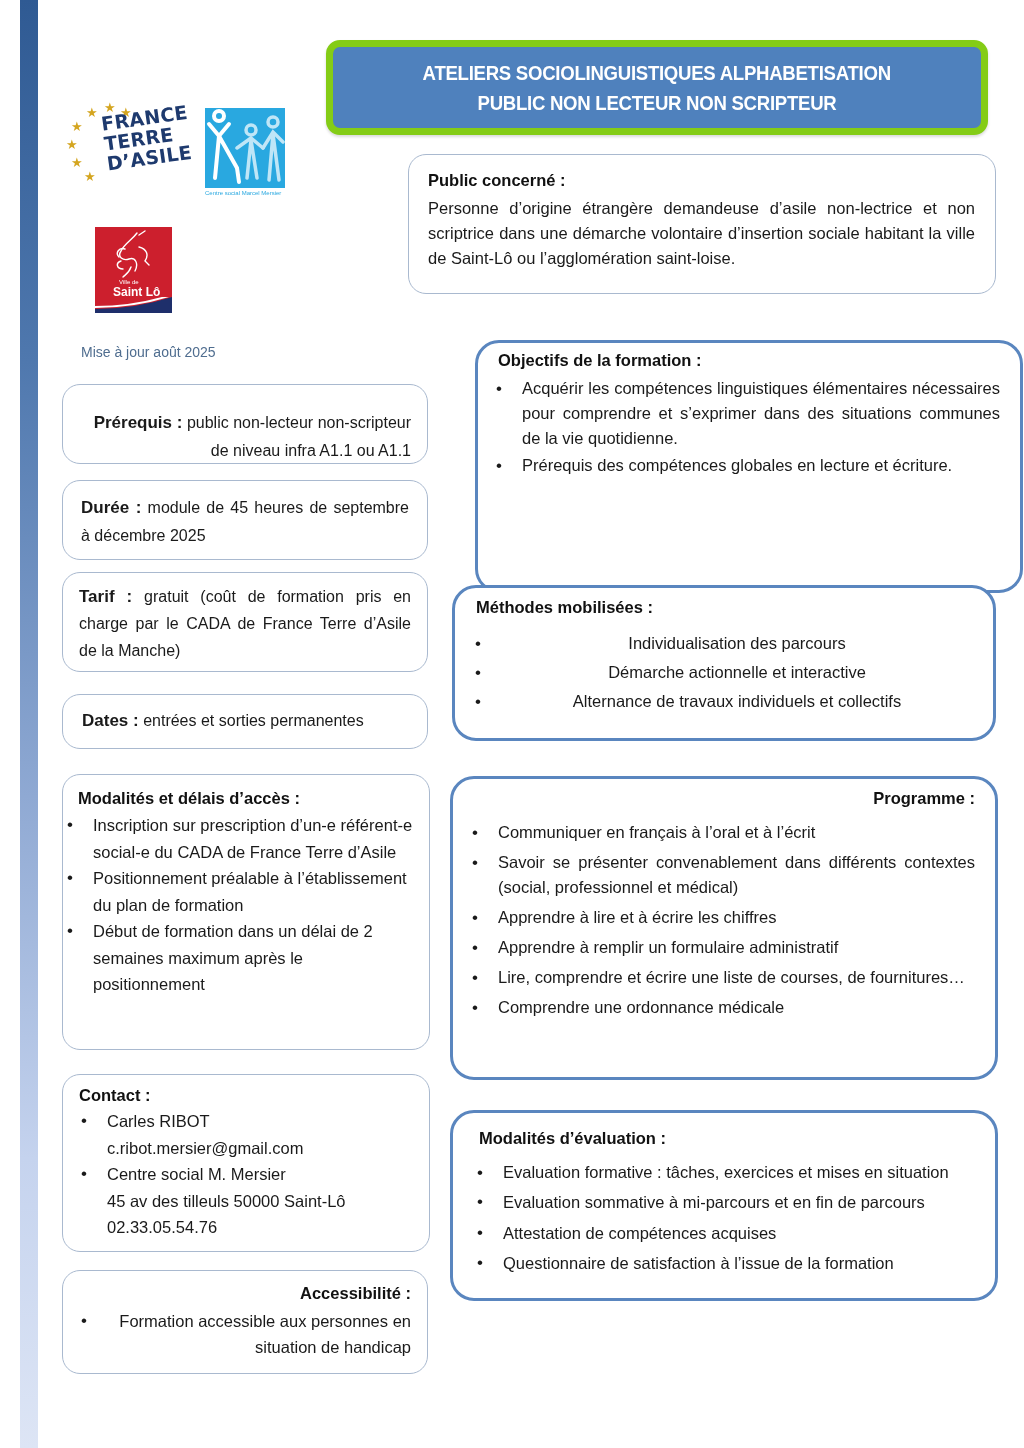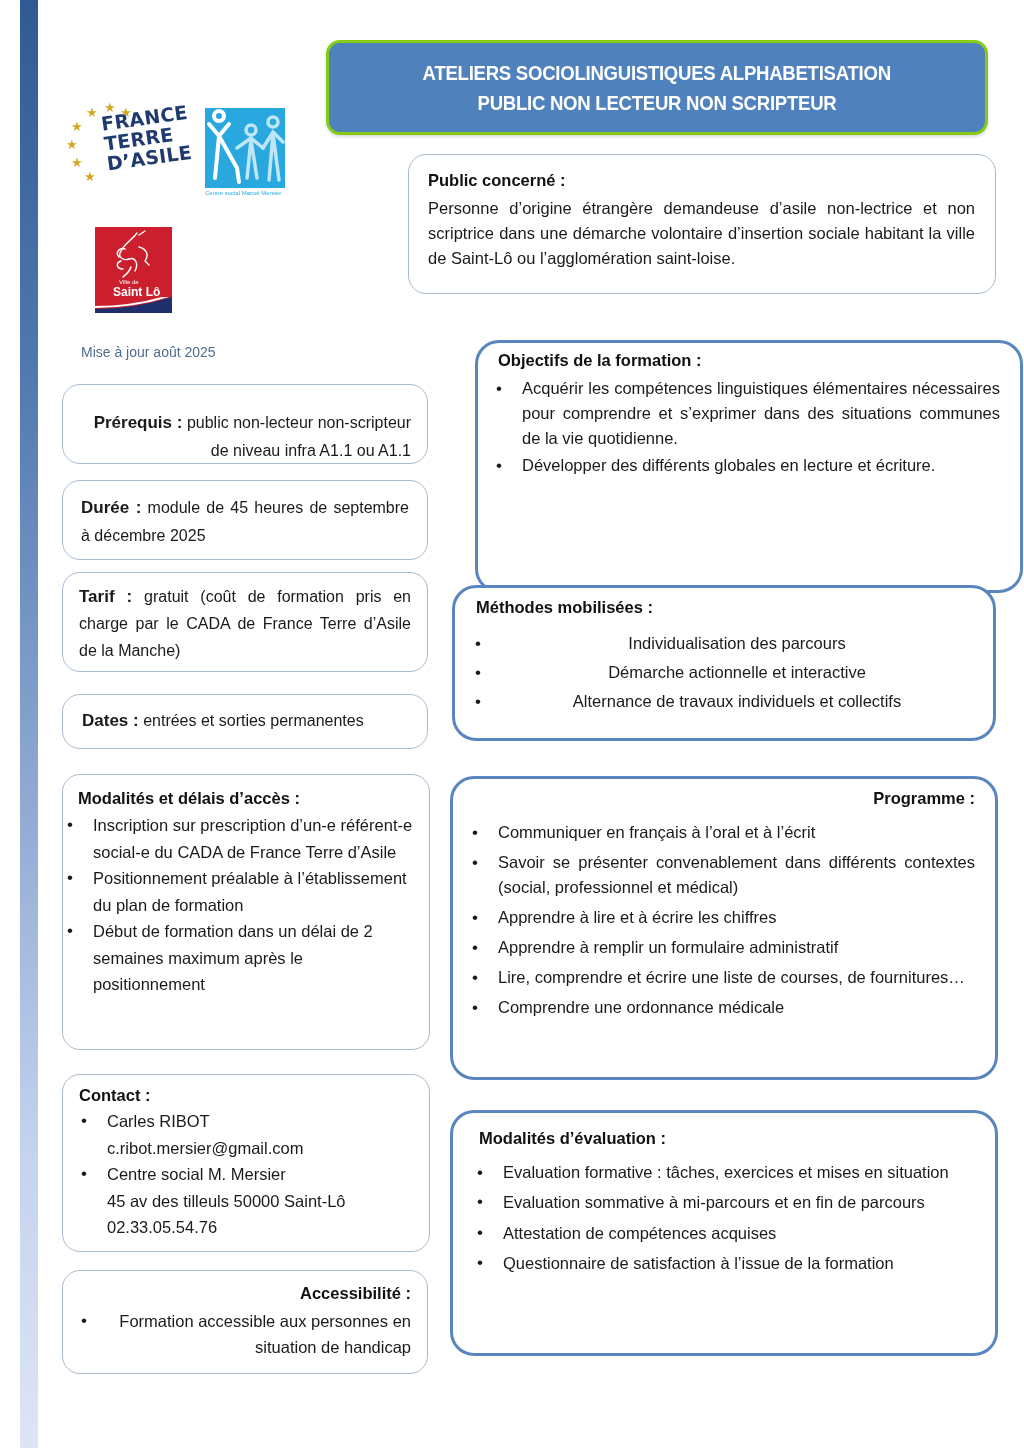--- a/index.html
+++ b/index.html
@@ -27,21 +27,21 @@
   .logo-sl { position: absolute; left: 95px; top: 227px; width: 77px; height: 86px; background: #cc1f2d; overflow: hidden; }
   .sl-ville { position: absolute; left: 24px; top: 52px; font-size: 6px; color: #fff; }
   .sl-name { position: absolute; left: 18px; top: 58px; font-size: 12px; font-weight: bold; color: #fff; }
   .sl-wave { position: absolute; left: 0; bottom: 0; width: 77px; height: 16px; }
 
   .update-date { position: absolute; left: 81px; top: 344px; font-size: 14px; color: #4f6d8f; }
 
   
   .title-banner {
     position: absolute; left: 326px; top: 40px; width: 662px; height: 95px;
-    background: #4f81bd; border: 3px solid #84cc16; border-radius: 14px;
+    background: #4f81bd; border: 7px solid #84cc16; border-radius: 14px;
     display: flex; flex-direction: column; align-items: center; justify-content: center;
     box-shadow: 0 2px 3px rgba(0,0,0,0.15);
   }
   .title-line { color: #ffffff; font-weight: bold; font-size: 20px; line-height: 30px; letter-spacing: -0.3px; font-family: "Liberation Sans", sans-serif; transform: scaleX(0.93); }
 
   
   .box { position: absolute; background: #fff; border-radius: 18px; }
   .box.thin { border: 1.5px solid #a9b9cf; }
   .box.thick { border: 3.5px solid #5a86bf; border-radius: 24px; }
   .box-heading { font-weight: bold; font-size: 16.5px; color: #111; }
@@ -146,21 +146,21 @@
 <div class="box thin" style="left:62px;top:694px;width:366px;height:55px;padding:13px 16px 15px 19px;">
   <div class="box-text">
     <span class="inline-label">Dates :</span><span> entrées et sorties permanentes</span>
   </div>
 </div>
 
 <div class="box thick" style="left:448px;top:340px;width:548px;height:253px;padding:8px 20px 0 20px;margin-left:27px;">
   <div class="box-heading" style="margin-bottom:6px;">Objectifs de la formation :</div>
   <ul class="bullets" style="padding-left:24px;">
     <li class="just" style="line-height:25px;">Acquérir les compétences linguistiques élémentaires nécessaires pour comprendre et s’exprimer dans des situations communes de la vie quotidienne.</li>
-    <li class="just" style="line-height:25px;margin-top:2px;">Développer des différents globales en lecture et écriture.</li>
+    <li class="just" style="line-height:25px;margin-top:2px;">Prérequis des compétences globales en lecture et écriture.</li>
   </ul>
 </div>
 
 <div class="box thick" style="left:452px;top:585px;width:544px;height:156px;padding:10px 20px 0 21px;">
   <div class="box-heading" style="margin-bottom:12px;">Méthodes mobilisées :</div>
   <ul class="bullets" style="padding-left:25px;text-align:center;">
     <li style="line-height:29px;">Individualisation des parcours</li>
     <li style="line-height:29px;">Démarche actionnelle et interactive</li>
     <li style="line-height:29px;">Alternance de travaux individuels et collectifs</li>
   </ul>
@@ -202,21 +202,21 @@
   </ul>
 </div>
 
 <div class="box thin" style="left:62px;top:1270px;width:366px;height:104px;padding:13px 16px 0 16px;text-align:right;">
   <div class="box-heading" style="margin-bottom:5px;">Accessibilité :</div>
   <ul class="bullets" style="padding-left:28px;">
     <li style="line-height:26px;">Formation accessible aux personnes en situation de handicap</li>
   </ul>
 </div>
 
-<div class="box thick" style="left:450px;top:1110px;width:548px;height:246px;padding:16px 27px 0 26px;">
+<div class="box thick" style="left:450px;top:1110px;width:548px;height:191px;padding:16px 27px 0 26px;">
   <div class="box-heading" style="margin-bottom:12px;">Modalités d’évaluation :</div>
   <ul class="bullets" style="padding-left:24px;">
     <li class="just" style="line-height:25px;margin-bottom:3px;">Evaluation formative : tâches, exercices et mises en situation</li>
     <li class="just" style="line-height:28px;margin-bottom:3px;">Evaluation sommative à mi-parcours et en fin de parcours</li>
     <li style="line-height:28px;margin-bottom:2px;">Attestation de compétences acquises</li>
     <li style="line-height:28px;">Questionnaire de satisfaction à l’issue de la formation</li>
   </ul>
 </div>
 
 </body></html>

